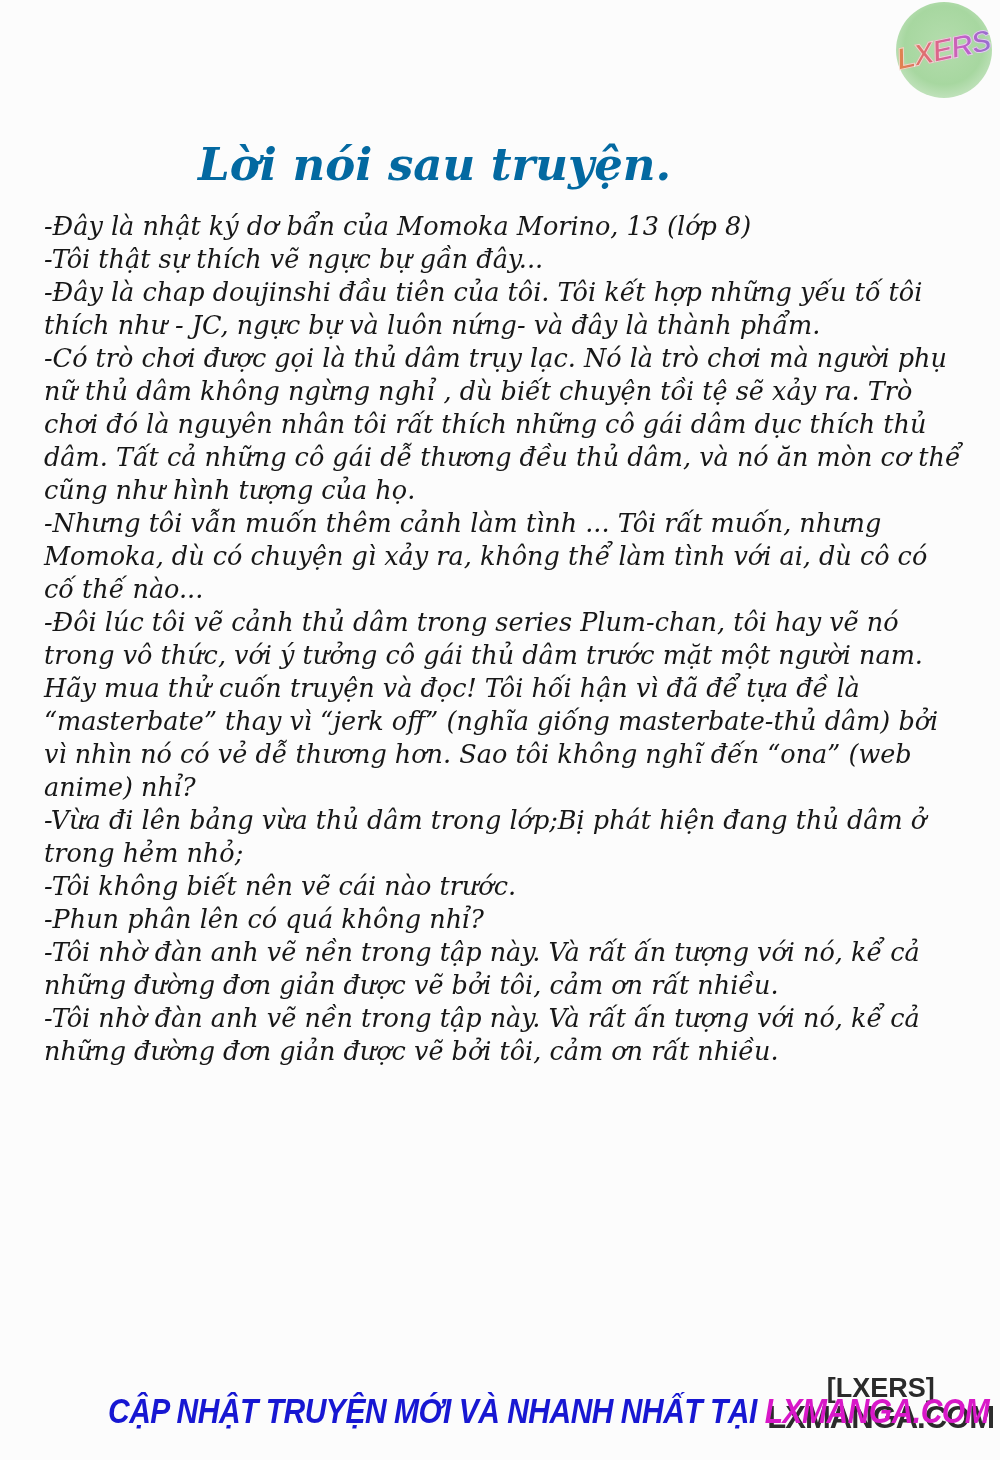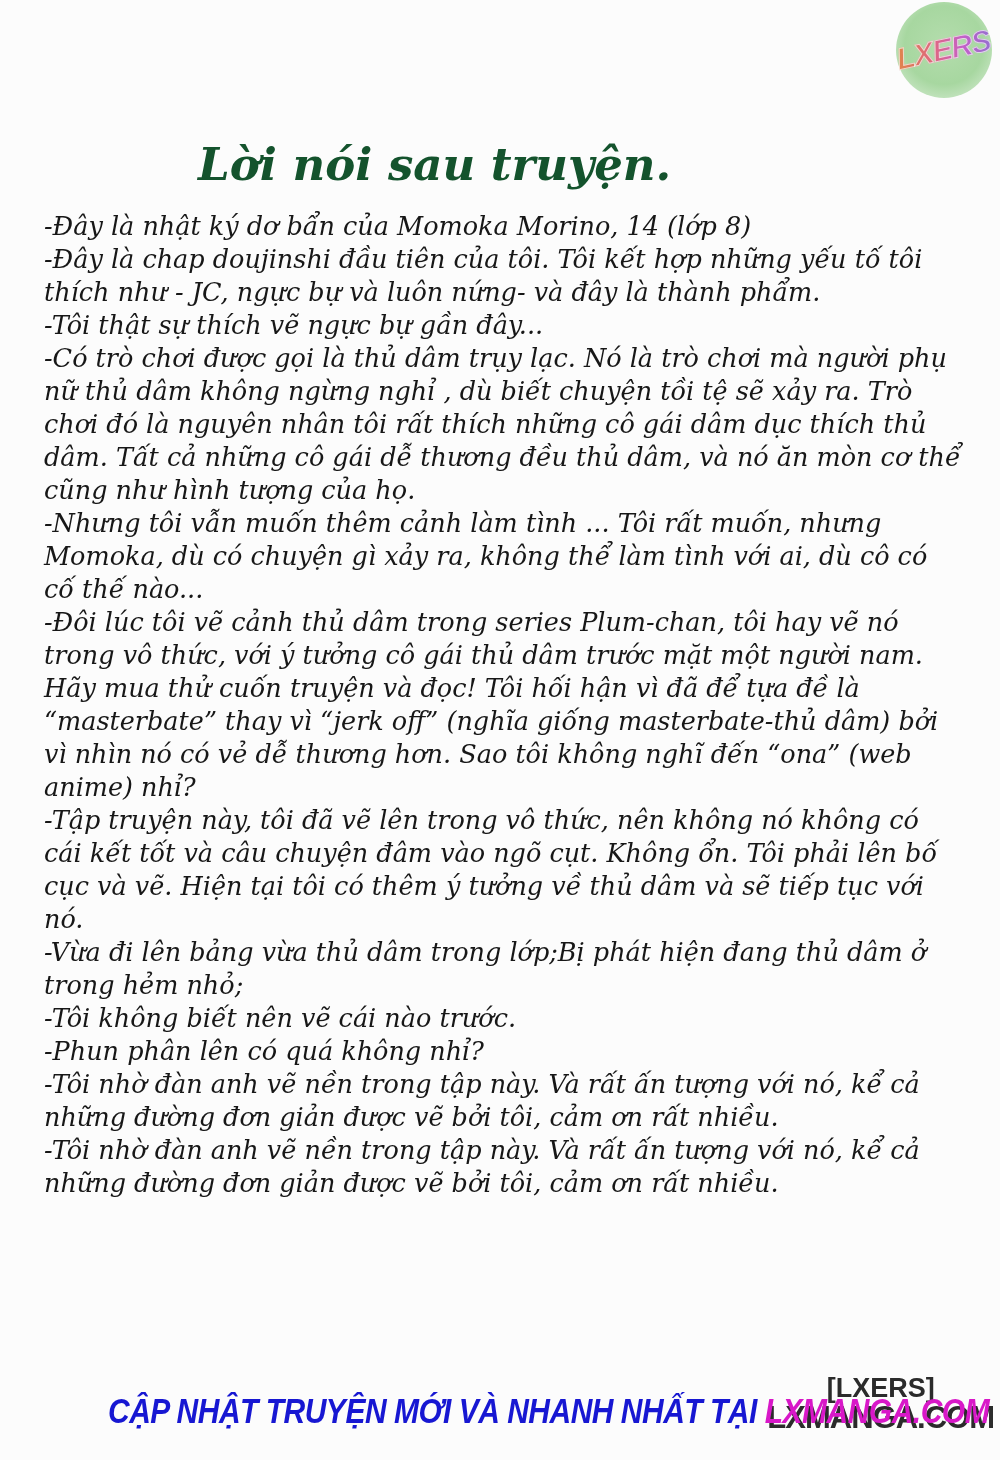--- a/index.html
+++ b/index.html
@@ -24,21 +24,21 @@
     transform:rotate(-12deg);
     background:linear-gradient(100deg,#e87a35 0%,#e8537a 40%,#c84bd0 70%,#8d5fd8 100%);
     -webkit-background-clip:text;background-clip:text;color:transparent;
     text-shadow:none;
     -webkit-text-stroke:1px rgba(255,255,255,.75);
     opacity:.85;
   }
   .title{
     position:absolute;left:198px;top:108px;
     font-style:italic;font-weight:bold;
-    font-size:45px;color:#14532d;
+    font-size:45px;color:#0369a1;
     letter-spacing:0px;
   }
   .body-text{
     position:absolute;left:44px;top:210px;width:918px;
     font-style:italic;
     font-size:25.5px;line-height:33px;
     color:#171717;
     text-align:left;
   }
   .para{margin:0;}
@@ -67,27 +67,26 @@
 
 <div class="page">
 
   <div class="logo">
     <span class="logo-text">LXERS</span>
   </div>
 
   <h1 class="title">Lời nói sau truyện.</h1>
 
   <div class="body-text">
-      <div class="para">-Đây là nhật ký dơ bẩn của Momoka Morino, 14 (lớp 8)</div>
+      <div class="para">-Đây là nhật ký dơ bẩn của Momoka Morino, 13 (lớp 8)</div>
+      <div class="para">-Tôi thật sự thích vẽ ngực bự gần đây...</div>
       <div class="para">-Đây là chap doujinshi đầu tiên của tôi. Tôi kết hợp những yếu tố tôi thích như - JC, ngực bự và luôn nứng- và đây là thành phẩm.</div>
-      <div class="para">-Tôi thật sự thích vẽ ngực bự gần đây...</div>
       <div class="para">-Có trò chơi được gọi là thủ dâm trụy lạc. Nó là trò chơi mà người phụ nữ thủ dâm không ngừng nghỉ , dù biết chuyện tồi tệ sẽ xảy ra. Trò chơi đó là nguyên nhân tôi rất thích những cô gái dâm dục thích thủ dâm. Tất cả những cô gái dễ thương đều thủ dâm, và nó ăn mòn cơ thể cũng như hình tượng của họ.</div>
       <div class="para">-Nhưng tôi vẫn muốn thêm cảnh làm tình ... Tôi rất muốn, nhưng Momoka, dù có chuyện gì xảy ra, không thể làm tình với ai, dù cô có cố thế nào...</div>
       <div class="para">-Đôi lúc tôi vẽ cảnh thủ dâm trong series Plum-chan, tôi hay vẽ nó trong vô thức, với ý tưởng cô gái thủ dâm trước mặt một người nam. Hãy mua thử cuốn truyện và đọc! Tôi hối hận vì đã để tựa đề là “masterbate” thay vì “jerk off” (nghĩa giống masterbate-thủ dâm) bởi vì nhìn nó có vẻ dễ thương hơn. Sao tôi không nghĩ đến “ona” (web anime) nhỉ?</div>
-      <div class="para">-Tập truyện này, tôi đã vẽ lên trong vô thức, nên không nó không có cái kết tốt và câu chuyện đâm vào ngõ cụt. Không ổn. Tôi phải lên bố cục và vẽ. Hiện tại tôi có thêm ý tưởng về thủ dâm và sẽ tiếp tục với nó.</div>
       <div class="para">-Vừa đi lên bảng vừa thủ dâm trong lớp;Bị phát hiện đang thủ dâm ở trong hẻm nhỏ;</div>
       <div class="para">-Tôi không biết nên vẽ cái nào trước.</div>
       <div class="para">-Phun phân lên có quá không nhỉ?</div>
       <div class="para">-Tôi nhờ đàn anh vẽ nền trong tập này. Và rất ấn tượng với nó, kể cả những đường đơn giản được vẽ bởi tôi, cảm ơn rất nhiều.</div>
       <div class="para">-Tôi nhờ đàn anh vẽ nền trong tập này. Và rất ấn tượng với nó, kể cả những đường đơn giản được vẽ bởi tôi, cảm ơn rất nhiều.</div>
     </div>
 
   <div class="footer-promo">
     <span class="promo-text">CẬP NHẬT TRUYỆN MỚI VÀ NHANH NHẤT TẠI </span><span class="promo-link">LXMANGA.COM</span>
   </div>

